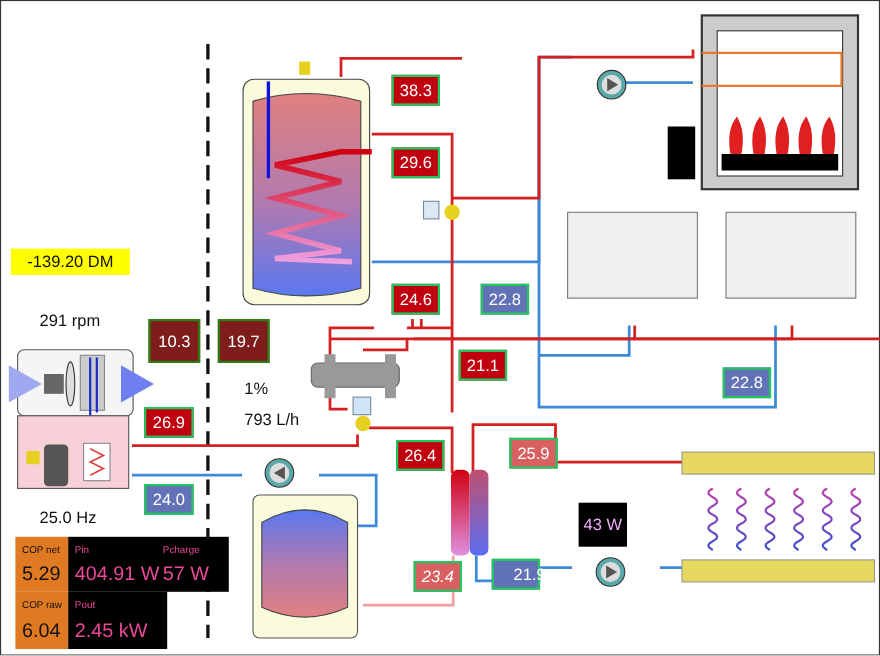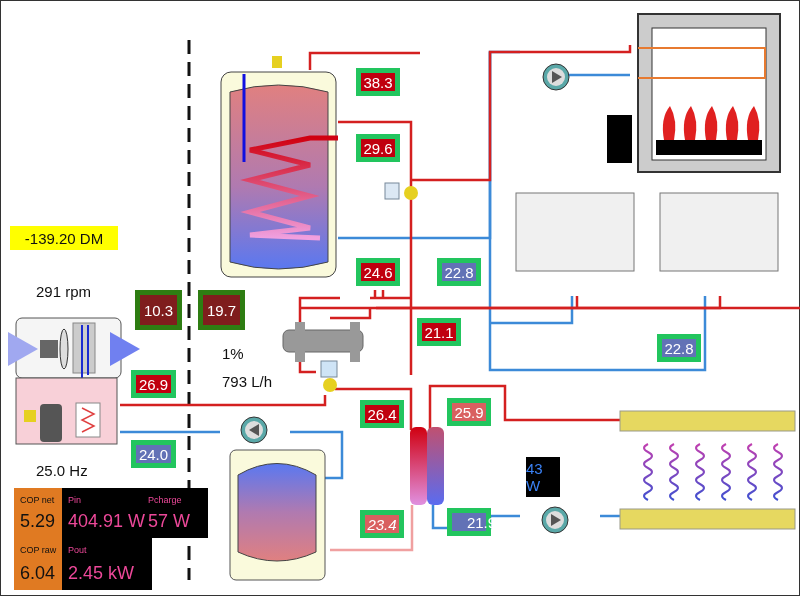--- a/index.html
+++ b/index.html
@@ -1,26 +1,26 @@
 <!DOCTYPE html>
 <html><head>
 <meta charset="utf-8">
 <style>
   html,body{margin:0;padding:0;background:#fff;}
   body{width:800px;height:596px;position:relative;overflow:hidden;font-family:"Liberation Sans",sans-serif;}
   .frame{position:absolute;left:0;top:0;width:798px;height:594px;border:1px solid #333;}
   svg.scheme{position:absolute;left:0;top:0;}
-  .lbl{position:absolute;color:#fff;font-size:15px;display:flex;align-items:center;justify-content:center;border:5px solid #22c55e;box-sizing:border-box;}
+  .lbl{position:absolute;color:#fff;font-size:15px;display:flex;align-items:center;justify-content:center;border:2px solid #22c55e;box-sizing:border-box;}
   .hot{background:#c0000f;}
-  .warm{background:#d96060;}
+  .warm{background:#d96060;margin-left:16px;}
   .cold{background:#6272b6;}
   .green{background:#7f1d1d;border-color:#2e7d12;}
   .plain{position:absolute;color:#111;font-size:15px;}
   .price{position:absolute;left:10px;top:226px;width:108px;height:24px;background:#ffff00;color:#111;font-size:15px;display:flex;align-items:center;justify-content:center;}
-  .pump-power{position:absolute;left:526px;top:457px;width:34px;height:40px;background:#000;color:#3b82f6;font-size:15px;display:flex;align-items:center;justify-content:center;}
+  .pump-power{position:absolute;left:526px;top:457px;width:44px;height:40px;background:#000;color:#f0abfc;font-size:15px;display:flex;align-items:center;justify-content:center;}
   .cop{position:absolute;background:#e07a22;color:#111;}
   .blk{position:absolute;background:#000;color:#ec4899;padding-left:12px;}
   .small{font-size:9px;position:absolute;left:6px;top:7px;}
   .big{font-size:18px;position:absolute;left:6px;bottom:6px;}
 </style>
 </head>
 <body>
 
 <div class="frame"></div>
 

